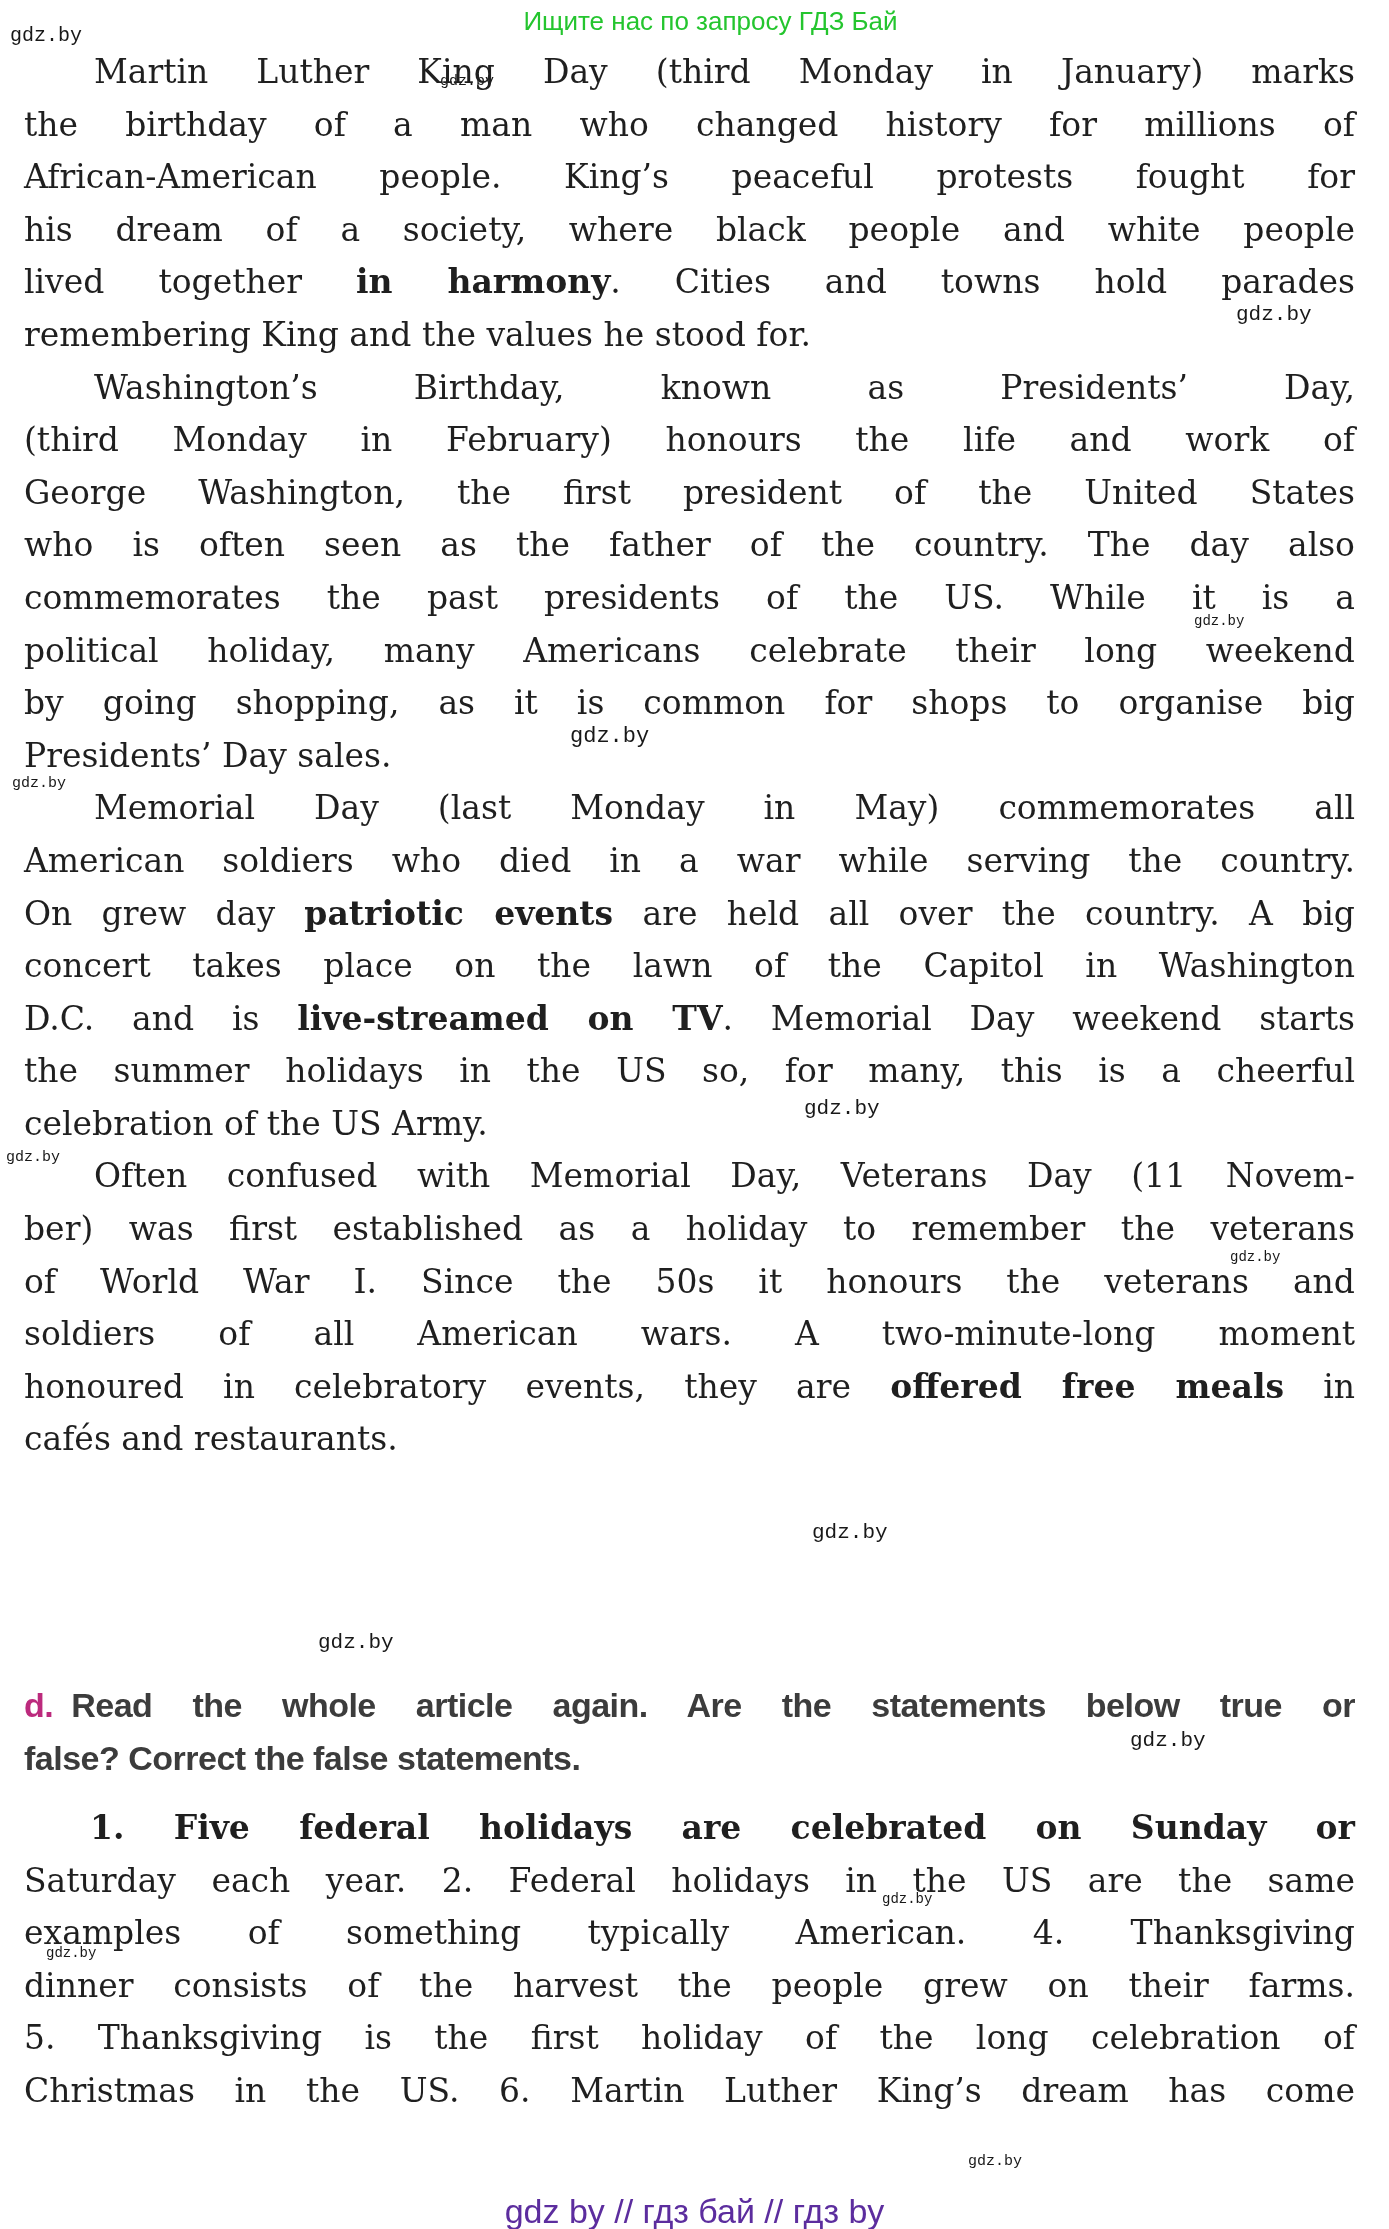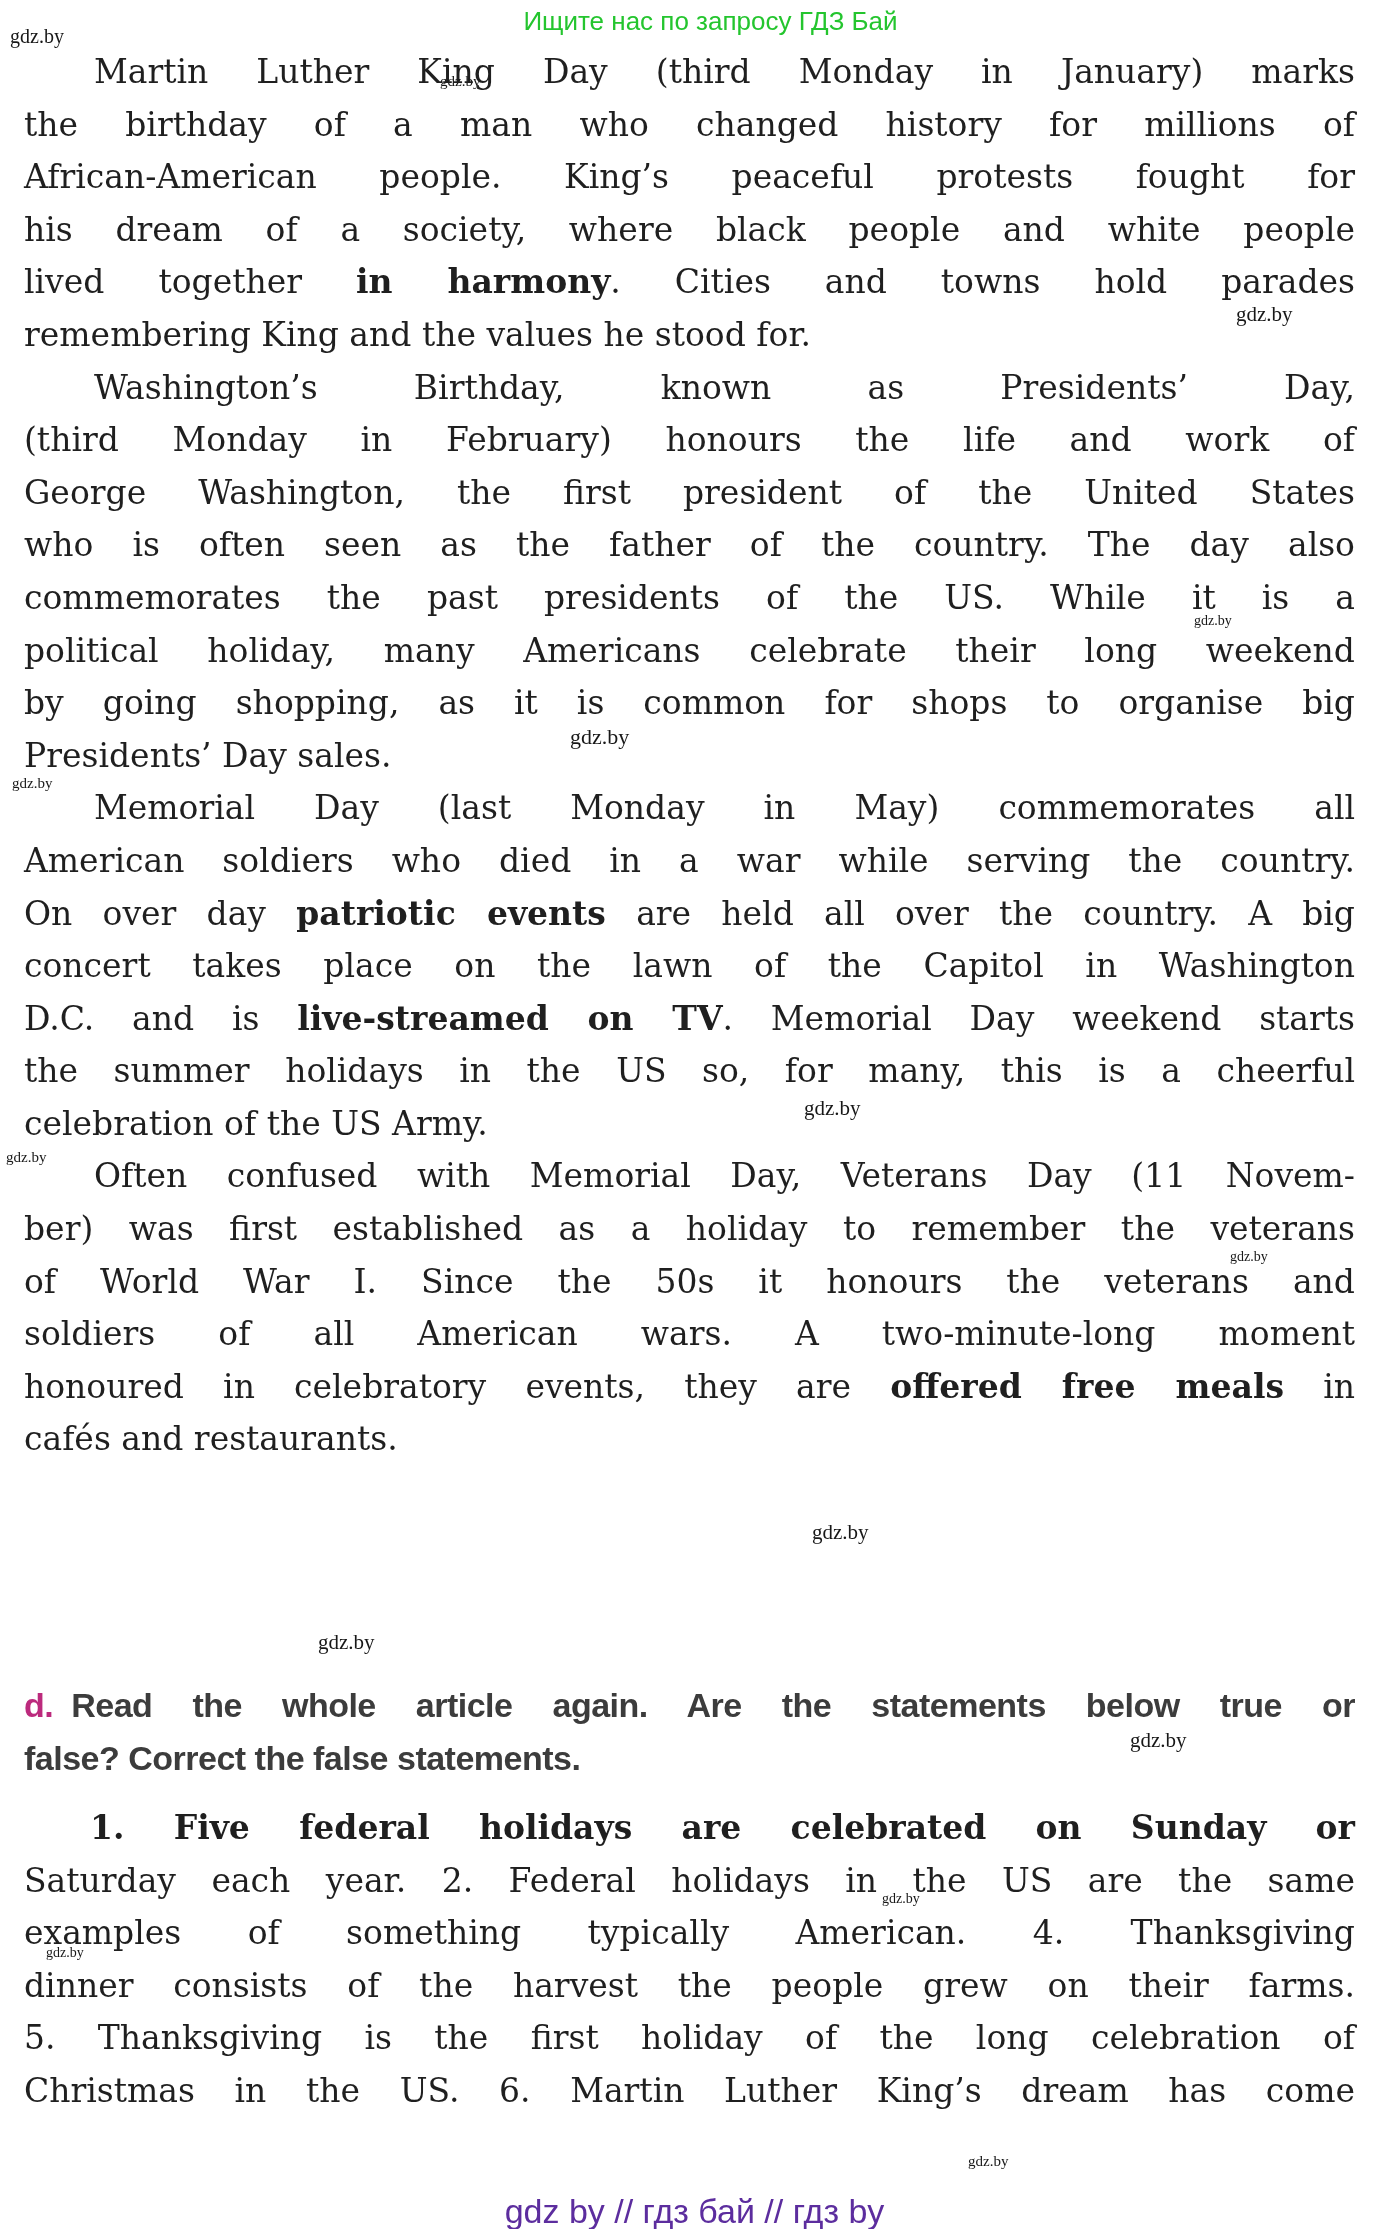--- a/index.html
+++ b/index.html
@@ -16,21 +16,21 @@
   .statements .line{height:52.5px;line-height:52.5px;white-space:nowrap;}
   .statements .line.indent{padding-left:66px;font-weight:bold;}
   .b{font-weight:bold;}
   .task{position:absolute;left:24px;width:1331px;
         font-family:"Liberation Sans",sans-serif;font-weight:bold;
         font-size:34px;letter-spacing:-0.5px;color:#3c3c3c;}
   .task .letter{margin-right:18px;}
   .task-c{top:1580px;line-height:44px;}
   .task-d{top:1679px;line-height:52.6px;}
   .task-d .dline1{text-align:justify;text-align-last:justify;}
-  .wm{position:absolute;font-family:Liberation Serif, serif;color:#181818;
+  .wm{position:absolute;font-family:Liberation Mono, monospace;color:#181818;
       line-height:1;white-space:nowrap;}
   .footer{position:absolute;top:2192px;left:0;width:100%;text-align:center;
           font-family:"Liberation Sans",sans-serif;font-size:34px;font-weight:400;}
 </style>
 </head>
 <body>
 
 <div class="page">
 
   <div class="promo" style="color: rgb(36, 197, 46);">Ищите нас по запросу ГДЗ Бай</div>
@@ -68,21 +68,21 @@
         <div class="line"><span>George Washington, the first president of the United States</span></div>
         <div class="line"><span>who is often seen as the father of the country. The day also</span></div>
         <div class="line"><span>commemorates the past presidents of the US. While it is a</span></div>
         <div class="line"><span>political holiday, many Americans celebrate their long weekend</span></div>
         <div class="line"><span>by going shopping, as it is common for shops to organise big</span></div>
         <div class="line lastline"><span>Presidents’ Day sales.</span></div>
       </div>
       <div>
         <div class="line indent"><span>Memorial Day (last Monday in May) commemorates all</span></div>
         <div class="line"><span>American soldiers who died in a war while serving the country.</span></div>
-        <div class="line"><span>On over day </span><span class="b">patriotic events</span><span> are held all over the country. A big</span></div>
+        <div class="line"><span>On grew day </span><span class="b">patriotic events</span><span> are held all over the country. A big</span></div>
         <div class="line"><span>concert takes place on the lawn of the Capitol in Washington</span></div>
         <div class="line"><span>D.C. and is </span><span class="b">live-streamed on TV</span><span>. Memorial Day weekend starts</span></div>
         <div class="line"><span>the summer holidays in the US so, for many, this is a cheerful</span></div>
         <div class="line lastline"><span>celebration of the US Army.</span></div>
       </div>
       <div>
         <div class="line indent"><span>Often confused with Memorial Day, Veterans Day (11 Novem-</span></div>
         <div class="line"><span>ber) was first established as a holiday to remember the veterans</span></div>
         <div class="line"><span>of World War I. Since the 50s it honours the veterans and</span></div>
         <div class="line"><span>soldiers of all American wars. A two-minute-long moment</span></div>

